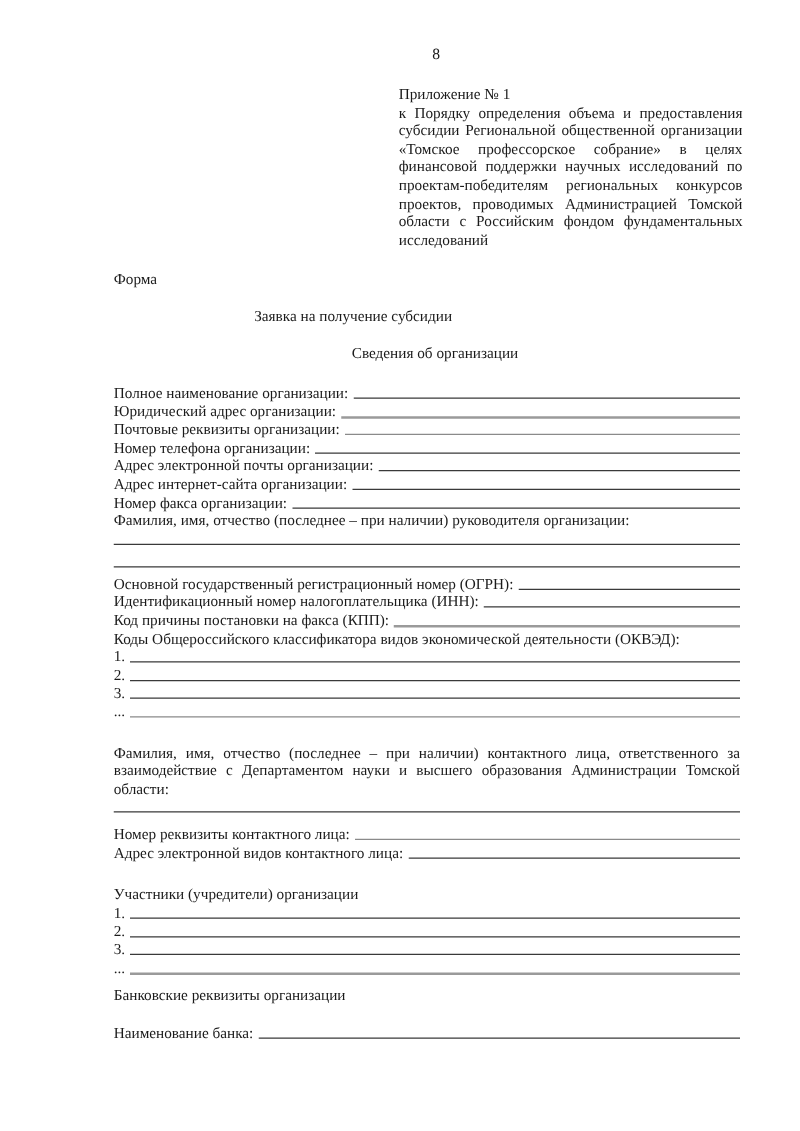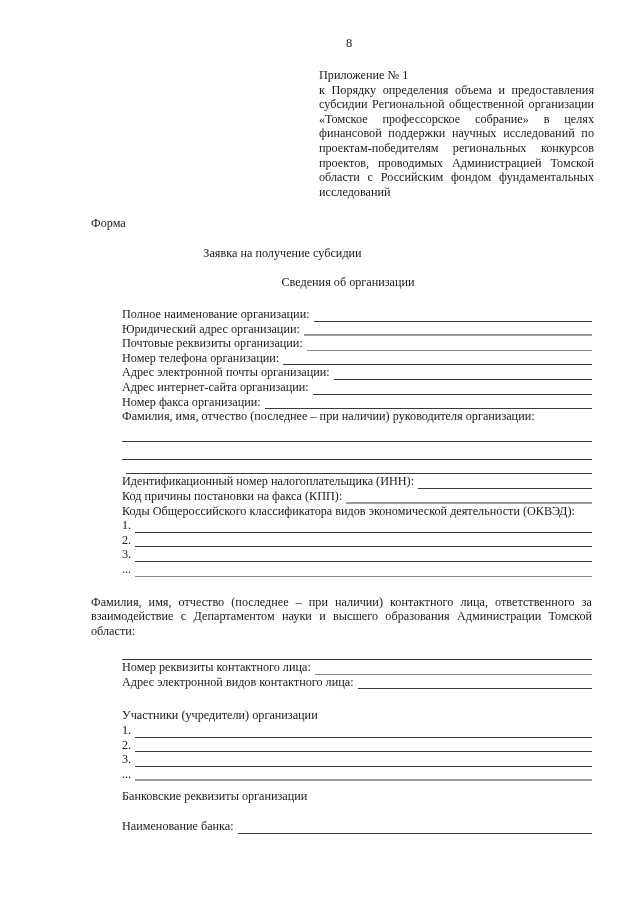--- a/index.html
+++ b/index.html
@@ -10,21 +10,21 @@
     }
     .page-number { position: absolute; left: 0; width: 640px; top: 36px; text-align: center; padding-left: 58px; box-sizing: border-box; font-size: 12.5px; }
     .appendix { position: absolute; left: 319px; top: 68px; width: 275px; }
     .appendix .title { display: block; }
     .appendix .body { display: block; text-align: justify; }
     .form-label { position: absolute; left: 91px; top: 216px; }
     .doc-title { position: absolute; left: 0; width: 525px; top: 246px; text-align: center; padding-left: 40px; box-sizing: border-box; }
     .section-title { position: absolute; left: 0; width: 640px; top: 275px; text-align: center; padding-left: 56px; box-sizing: border-box; }
 
     .form { position: absolute; left: 91px; width: 501px; }
-    .row { display: flex; align-items: flex-end; height: 14.6px; white-space: nowrap; margin-left: 31px; }
+    .row { display: flex; height: 14.6px; white-space: nowrap; }
     .row .lbl { flex: 0 0 auto; }
     .row .fill { flex: 1 1 auto; border-bottom: 1px solid #3a3a3a; margin-left: 4px; height: 11px; }
     .row .fill.gray { border-bottom-color: #8a8a8a; }
     .row .fill.thick { border-bottom: 2px solid #9a9a9a; }
     .row.blank .fill { margin-left: 0; }
     .para { text-align: justify; white-space: normal; }
     .spacer { height: 14.6px; }
   </style>
 </head>
 <body>
@@ -74,20 +74,21 @@
     <span class="lbl">Фамилия, имя, отчество (последнее – при наличии) руководителя организации:</span>
   </div>
   <div class="row blank" style="height:18px;">
     <span class="fill"></span>
   </div>
   <div class="row blank" style="height:18px;">
     <span class="fill"></span>
   </div>
 
   <div class="row">
+    <span class="lbl">Основной государственный регистрационный номер (ОГРН):</span>
     <span class="fill"></span>
   </div>
   <div class="row">
     <span class="lbl">Идентификационный номер налогоплательщика (ИНН):</span>
     <span class="fill"></span>
   </div>
   <div class="row">
     <span class="lbl">Код причины постановки на факса (КПП):</span>
     <span class="fill thick"></span>
   </div>

